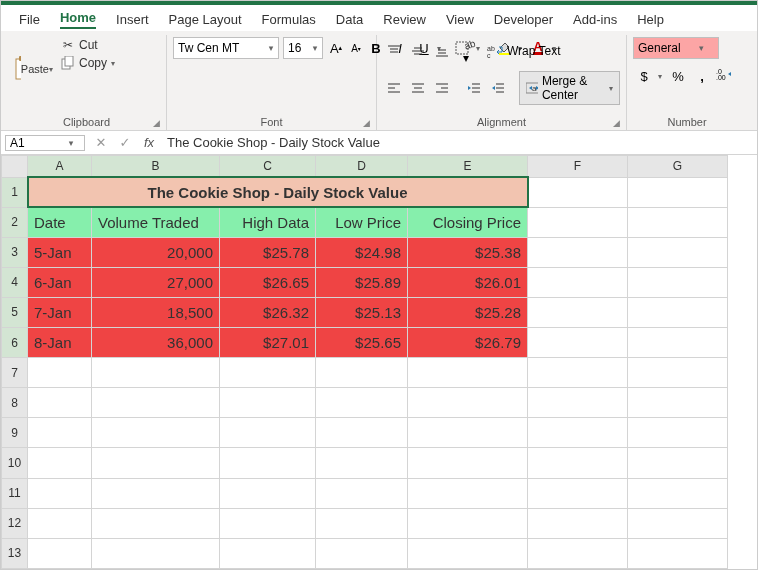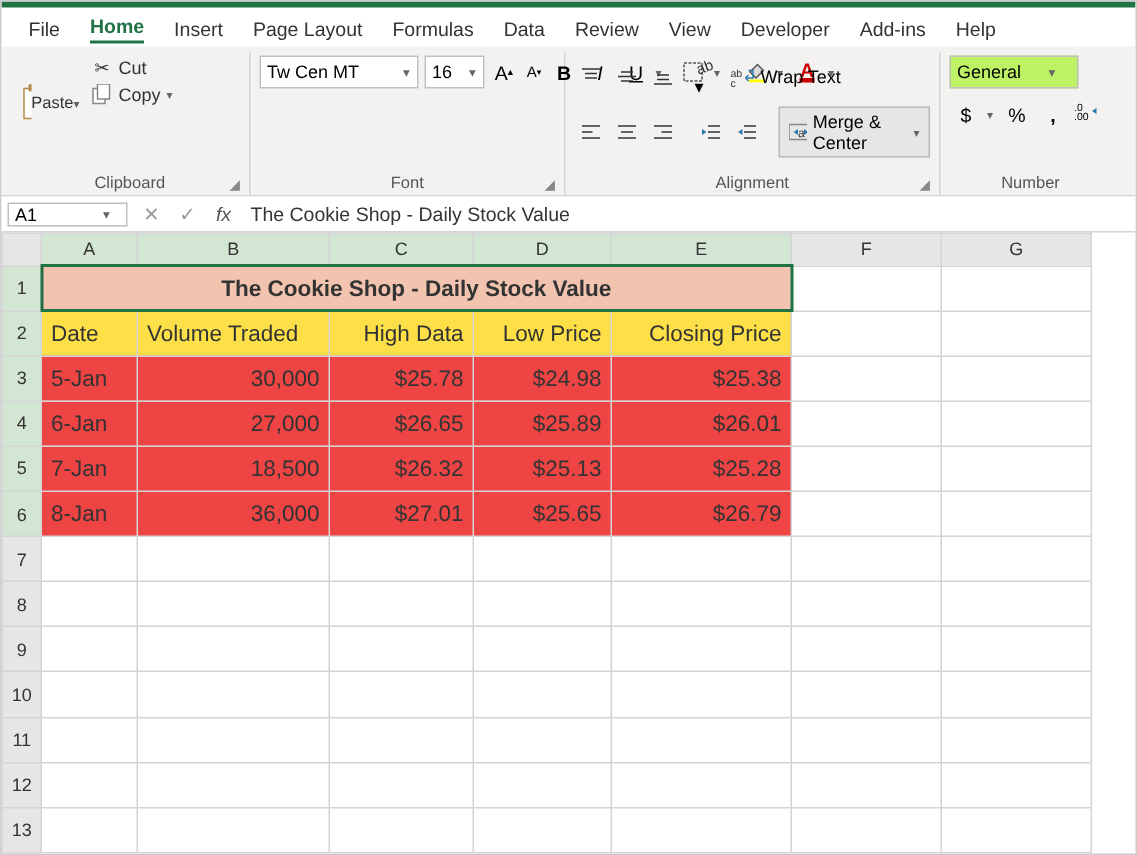--- a/index.html
+++ b/index.html
@@ -22,40 +22,40 @@
   .font-box { display:flex; align-items:center; border:1px solid #bfbfbf; background:#fff; height:22px;}
   .font-box input { border:none; outline:none; font-size:12px; padding:0 4px; width:90px;}
   .font-box .dd { width:14px; text-align:center; color:#666; font-size:9px; cursor:pointer;}
   .size-box input { width:24px;}
   .row-btns { display:flex; gap:2px; }
   .row-btns .btn { width:22px; height:22px; display:flex; align-items:center; justify-content:center; border:1px solid transparent; cursor:pointer; font-size:13px;}
   .row-btns .btn.small { width:18px; height:18px; font-size:11px;}
   .row-btns .split { display:flex; align-items:center; }
   .row-btns .split .dd { font-size:8px; color:#666; width:10px; text-align:center;}
   .merge-btn { display:flex; align-items:center; gap:4px; background:#e6e6e6; border:1px solid #b8b8b8; padding:2px 6px; cursor:pointer;}
-  .num-fmt { display:flex; align-items:center; border:1px solid #bfbfbf; background:#bef264; height:22px; width:86px;}
+  .num-fmt { display:flex; align-items:center; border:1px solid #bfbfbf; background:#fca5a5; height:22px; width:86px;}
   .num-fmt span { flex:1; padding:0 4px; font-size:12px;}
   .num-fmt .dd { width:14px; text-align:center; color:#666; font-size:9px;}
   .formula-bar { display:flex; align-items:center; border-bottom:1px solid #d4d4d4; height:24px; background:#fff;}
   .name-box { width:80px; border:1px solid #bfbfbf; margin:20px 4px; display:flex; align-items:center;}
   .name-box input { border:none; outline:none; width:58px; padding:0 4px; font-size:12px;}
   .name-box .dd { font-size:9px; color:#666; width:14px; text-align:center;}
   .fb-btn { width:24px; text-align:center; color:#999; font-size:13px; cursor:pointer;}
   .fb-text { flex:1; padding:0 6px; font-size:13px; color:#333;}
   .grid-wrap { display:flex; height: calc(100% - 4px - 26px - 100px - 24px); }
   .grid { border-collapse:collapse; table-layout:fixed;}
   .grid th, .grid td { border:1px solid #d4d4d4; }
   .col-head { background:#e6e6e6; color:#333; font-weight:400; text-align:center; height:20px; font-size:12px;}
   .row-head { background:#e6e6e6; color:#333; font-weight:400; text-align:center; width:26px; font-size:12px;}
   .corner { background:#e6e6e6; width:26px; height:20px;}
   .sel-col { background:#d3e5d3;}
   .sel-row { background:#d3e5d3;}
   .data-area td { height:28px; font-size:15px; padding:0 6px;}
   .title-cell { background:#f2c4b0; text-align:center; font-family:"Trebuchet MS","Tw Cen MT",sans-serif; font-size:17px; font-weight:600; color:#333;}
-  .hdr-cell { background:#fde047; font-family:"Trebuchet MS","Tw Cen MT",sans-serif; font-size:16px; color:#333; text-align:left; font-weight:400;}
+  .hdr-cell { background:#86efac; font-family:"Trebuchet MS","Tw Cen MT",sans-serif; font-size:16px; color:#333; text-align:left; font-weight:400;}
   .hdr-cell.right { text-align:right;}
   .dcell { background:#ef4444; font-family:"Trebuchet MS","Tw Cen MT",sans-serif; font-size:16px; color:#333;}
   .dcell.left { text-align:left;}
   .dcell.right { text-align:right;}
   .empty-cell { background:#fff;}
   .sel-outline { outline:2px solid #217346; outline-offset:-1px;}
   svg { display:block;}
 </style>
 </head>
 <body>
@@ -335,21 +335,21 @@
     <td class="hdr-cell">Volume Traded</td>
     <td class="hdr-cell right">High Data</td>
     <td class="hdr-cell right">Low Price</td>
     <td class="hdr-cell right">Closing Price</td>
     <td class="empty-cell"></td>
           <td class="empty-cell"></td>
   </tr>
   <tr>
     <th class="row-head sel-row">3</th>
     <td class="dcell left">5-Jan</td>
-    <td class="dcell right">30,000</td>
+    <td class="dcell right">20,000</td>
     <td class="dcell right">$25.78</td>
     <td class="dcell right">$24.98</td>
     <td class="dcell right">$25.38</td>
     <td class="empty-cell"></td>
           <td class="empty-cell"></td>
   </tr>
   <tr>
     <th class="row-head sel-row">4</th>
     <td class="dcell left">6-Jan</td>
     <td class="dcell right">27,000</td>

